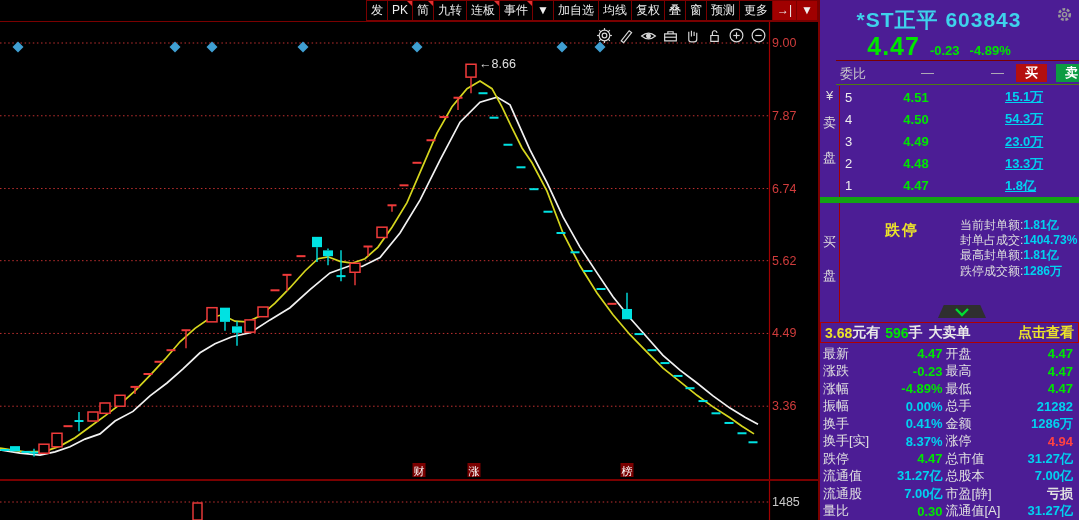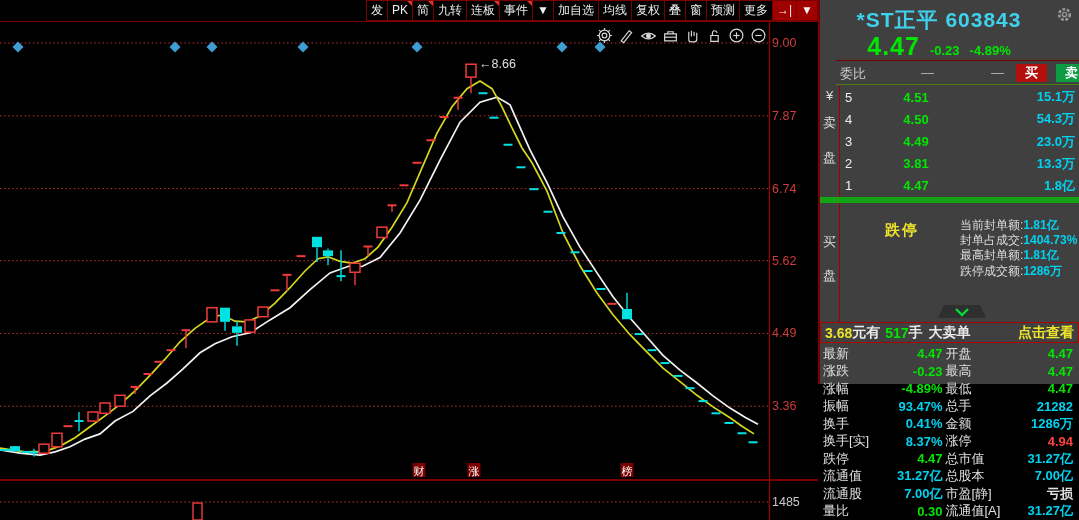--- a/index.html
+++ b/index.html
@@ -9,40 +9,40 @@
   
   #toolbar{position:absolute;top:0;right:261px;height:21px;display:flex;align-items:stretch;z-index:5;}
   .tb-item{position:relative;border:1px solid #7a0000;margin-left:-1px;color:#eee;font-size:12px;line-height:17px;padding:1px 4px;white-space:nowrap;cursor:default;background:#000;}
   .tb-item.corner::after{content:"";position:absolute;top:0;right:0;border-left:5px solid transparent;border-top:5px solid #e03030;}
   .tb-item.redbg{background:#a00000;}
   #topline{position:absolute;left:0;top:21px;width:818px;height:1px;background:#7a0000;z-index:4;}
   
   #tool-icons{position:absolute;top:27px;left:596px;display:flex;gap:5px;z-index:5;}
   #tool-icons svg{width:17px;height:17px;}
   
-  #right-panel{position:absolute;left:818px;top:0;width:261px;height:384px;background:#404040;border-left:2px solid #7a0000;box-sizing:border-box;}
+  #right-panel{position:absolute;left:818px;top:0;width:261px;height:520px;background:#4c1d95;border-left:2px solid #7a0000;box-sizing:border-box;}
   .rp-title{position:absolute;left:0;top:0;width:259px;height:60px;}
   .stock-name{position:absolute;left:0;top:6px;width:238px;text-align:center;color:#3ed2ec;font-size:21px;font-weight:bold;letter-spacing:1px;white-space:nowrap;}
   .gear-slot{position:absolute;right:6px;top:6px;}
   .price-line{position:absolute;left:0;top:32px;width:238px;display:flex;justify-content:center;align-items:baseline;gap:10px;color:#00e600;}
   .last-price{font-size:25px;font-weight:bold;letter-spacing:1px;}
   .chg{font-size:13px;font-weight:bold;}
   .rp-weibi{position:absolute;left:16px;top:60px;width:259px;height:25px;border-top:1px solid #7a0000;border-bottom:1px solid #4d7c0f;box-sizing:border-box;}
   .weibi-label{position:absolute;left:4px;top:4px;color:#ccc;font-size:13px;}
   .weibi-dash{position:absolute;top:4px;color:#bbb;font-size:13px;}
   .btn{position:absolute;top:3px;width:31px;height:18px;color:#fff;font-size:13px;font-weight:bold;text-align:center;line-height:18px;cursor:pointer;}
   .btn-buy{left:180px;background:#b40f0f;}
   .btn-sell{left:220px;background:#0c9b42;}
   .side-col{position:absolute;left:0;top:0;width:20px;height:100%;border-right:1px solid #a00000;box-sizing:border-box;display:flex;flex-direction:column;align-items:center;color:#ddd;font-size:13px;}
   .rp-book{position:absolute;left:0;top:86px;width:259px;height:111px;}
   #sell-rows{position:absolute;left:21px;top:0;width:238px;height:111px;display:flex;flex-direction:column;}
   .book-row{flex:1;display:flex;align-items:center;font-size:13px;font-weight:bold;padding:0 4px 0 4px;cursor:pointer;}
   .book-level{width:16px;color:#eee;font-weight:normal;}
   .book-price{flex:1;text-align:center;padding-right:34px;color:#00e600;}
-  .book-amount{text-align:right;color:#00d2f0;min-width:70px;}
+  .book-amount{color:#00d2f0;min-width:70px;text-decoration:underline;}
   .rp-greenbar{position:absolute;left:0;top:197px;width:259px;height:6px;background:#13a313;}
   .rp-feng{position:absolute;left:0;top:203px;width:259px;height:119px;}
   .feng-left{position:absolute;left:23px;top:0;width:118px;}
   .dieting{margin-top:18px;text-align:center;color:#ece32a;font-size:15px;font-weight:bold;letter-spacing:2px;}
   .analysis{margin-top:9px;font-size:12.5px;line-height:15px;color:#00d2f0;}
   .info-i{display:inline-block;width:11px;height:11px;border:1px solid #ccc;border-radius:50%;color:#ccc;font-size:9px;line-height:11px;text-align:center;font-style:italic;margin-right:1px;}
   .analysis .pre{color:#ccc;}
   .feng-right{position:absolute;left:140px;top:15px;width:119px;font-size:12px;line-height:15.2px;white-space:nowrap;}
   .feng-right .lbl{color:#ddd;}
   .feng-right .val{color:#00d2f0;font-weight:bold;}
@@ -284,21 +284,21 @@
           <span class="book-price">4.50</span>
           <span class="book-amount">54.3万</span>
         </div>
         <div class="book-row">
           <span class="book-level">3</span>
           <span class="book-price">4.49</span>
           <span class="book-amount">23.0万</span>
         </div>
         <div class="book-row">
           <span class="book-level">2</span>
-          <span class="book-price">3.81</span>
+          <span class="book-price">4.48</span>
           <span class="book-amount">13.3万</span>
         </div>
         <div class="book-row">
           <span class="book-level">1</span>
           <span class="book-price">4.47</span>
           <span class="book-amount">1.8亿</span>
         </div>
       </div>
   </div>
 
@@ -321,42 +321,42 @@
     <div class="chevron-wrap">
       <svg width="16" height="10" viewBox="0 0 16 10">
         <polyline points="2,2 8,8 14,2" fill="none" stroke="#00dd33" stroke-width="2.4"></polyline>
       </svg>
     </div>
   </div>
 
   <div class="rp-bigorder">
     <span class="bo-y">3.68</span>
     <span class="bo-w">元有</span>
-    <span class="bo-g" style="margin-left:5px;">517</span>
+    <span class="bo-g" style="margin-left:5px;">596</span>
     <span class="bo-w">手</span>
     <span class="bo-w" style="margin-left:6px;">大卖单</span>
     <span class="bo-sp"></span>
     <span class="bo-y">点击查看</span>
   </div>
 
   <div class="rp-stats" id="stats-grid">
       <span class="st-label">最新</span>
       <span class="st-value" style="color: rgb(0, 230, 0);">4.47</span>
       <span class="st-label">开盘</span>
       <span class="st-value" style="color: rgb(0, 230, 0);">4.47</span>
       <span class="st-label">涨跌</span>
       <span class="st-value" style="color: rgb(0, 230, 0);">-0.23</span>
       <span class="st-label">最高</span>
       <span class="st-value" style="color: rgb(0, 230, 0);">4.47</span>
       <span class="st-label">涨幅</span>
       <span class="st-value" style="color: rgb(0, 230, 0);">-4.89%</span>
       <span class="st-label">最低</span>
       <span class="st-value" style="color: rgb(0, 230, 0);">4.47</span>
       <span class="st-label">振幅</span>
-      <span class="st-value" style="color: rgb(0, 210, 240);">93.47%</span>
+      <span class="st-value" style="color: rgb(0, 210, 240);">0.00%</span>
       <span class="st-label">总手</span>
       <span class="st-value" style="color: rgb(0, 210, 240);">21282</span>
       <span class="st-label">换手</span>
       <span class="st-value" style="color: rgb(0, 210, 240);">0.41%</span>
       <span class="st-label">金额</span>
       <span class="st-value" style="color: rgb(0, 210, 240);">1286万</span>
       <span class="st-label">换手[实]</span>
       <span class="st-value" style="color: rgb(0, 210, 240);">8.37%</span>
       <span class="st-label">涨停</span>
       <span class="st-value" style="color: rgb(255, 66, 66);">4.94</span>

